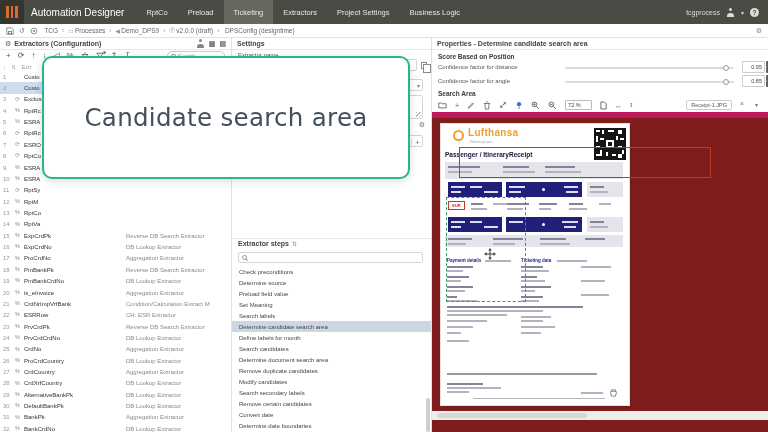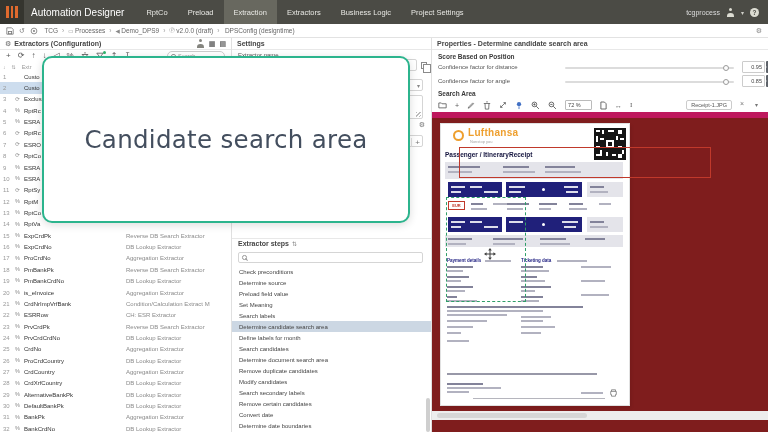--- a/index.html
+++ b/index.html
@@ -114,21 +114,21 @@
 .lh-name{position:absolute;left:27px;top:3px;font-size:10px;font-weight:bold;color:#ee9f2e;letter-spacing:.3px}
 .lh-tag{position:absolute;left:29px;top:15px;font-size:4px;color:#a9a9a9}
 .doc-title{position:absolute;left:4px;top:27px;font-size:6.5px;font-weight:bold;color:#15153f}
 .eurchip{position:absolute;left:7px;top:77px;width:17px;height:9px;border:1px solid #c0392b;color:#c0392b;font-size:4px;font-weight:bold;display:flex;align-items:center;justify-content:center}
 .bluehead{position:absolute;font-size:4.5px;font-weight:bold;color:#232384}
 .printer{position:absolute;left:168px;top:265px}
 .frule{position:absolute;left:32px;top:274px;width:132px;height:1px;background:#b5b5bd}
 .wdot{position:absolute;width:3px;height:3px;border-radius:50%;background:#fff}
 
 
-.tip{position:absolute;left:42px;top:56px;width:368px;height:167px;background:#fff;border:2px solid #2cb48d;border-radius:10px;z-index:10;display:flex;flex-direction:row;align-items:center;justify-content:center;box-shadow:0 2px 8px rgba(0,0,0,.14);font-family:"DejaVu Sans",sans-serif}
+.tip{position:absolute;left:42px;top:56px;width:368px;height:123px;background:#fff;border:2px solid #2cb48d;border-radius:10px;z-index:10;display:flex;flex-direction:row;align-items:center;justify-content:center;box-shadow:0 2px 8px rgba(0,0,0,.14);font-family:"DejaVu Sans",sans-serif}
 .tip span{font-size:24.5px;line-height:34px;color:#434e5e;letter-spacing:.3px;font-weight:500;white-space:nowrap}
 
 .svgico{display:inline-flex}
 </style>
 </head>
 <body>
 
 <div id="app">
 
   <div class="topbar">
@@ -142,33 +142,33 @@
 
         <div class="mi">
           <span>RptCo</span>
         </div>
 
         <div class="mi">
           <span>Preload</span>
         </div>
 
         <div class="mi on">
-          <span>Extraction</span>
+          <span>Ticketing</span>
         </div>
 
         <div class="mi">
           <span>Extractors</span>
         </div>
 
         <div class="mi">
+          <span>Project Settings</span>
+        </div>
+
+        <div class="mi">
           <span>Business Logic</span>
-        </div>
-
-        <div class="mi">
-          <span>Project Settings</span>
         </div>
 
     </div>
     <div class="tb-right">
       <span>tcgprocess</span>
       <span class="person"></span>
       <span class="caret">▾</span>
       <span class="help">?</span>
     </div>
   </div>

